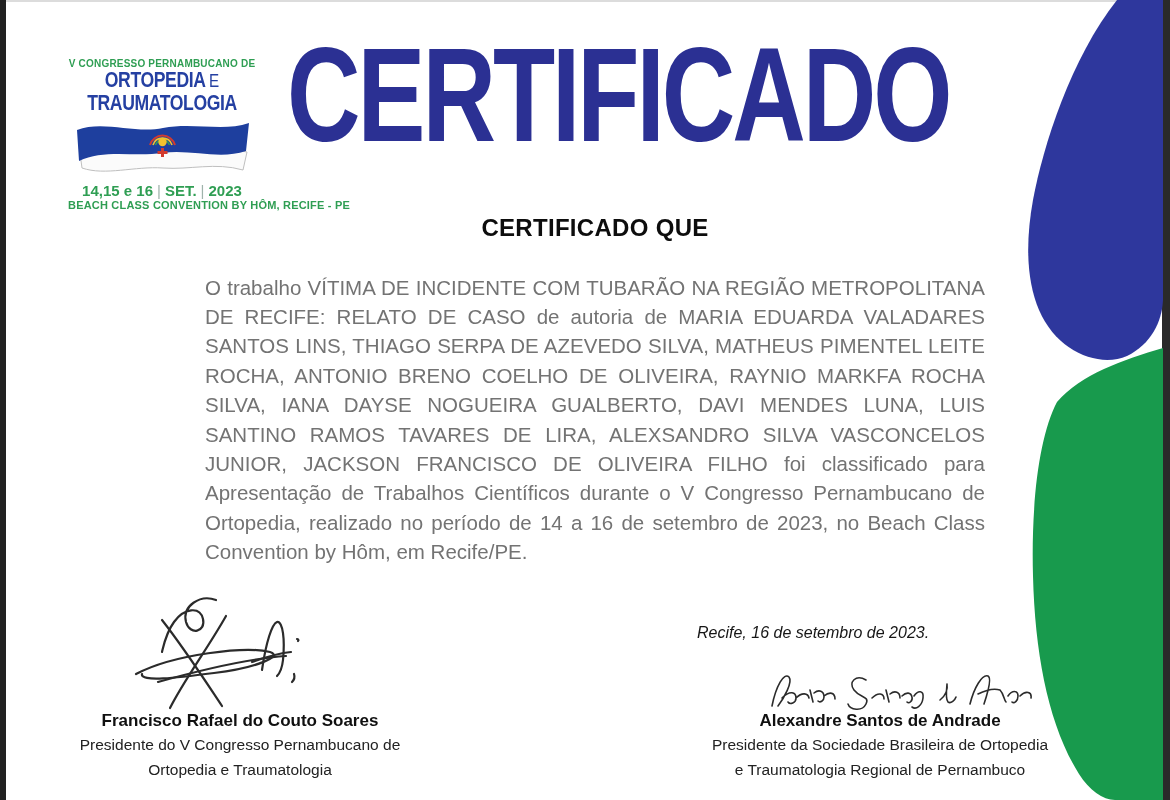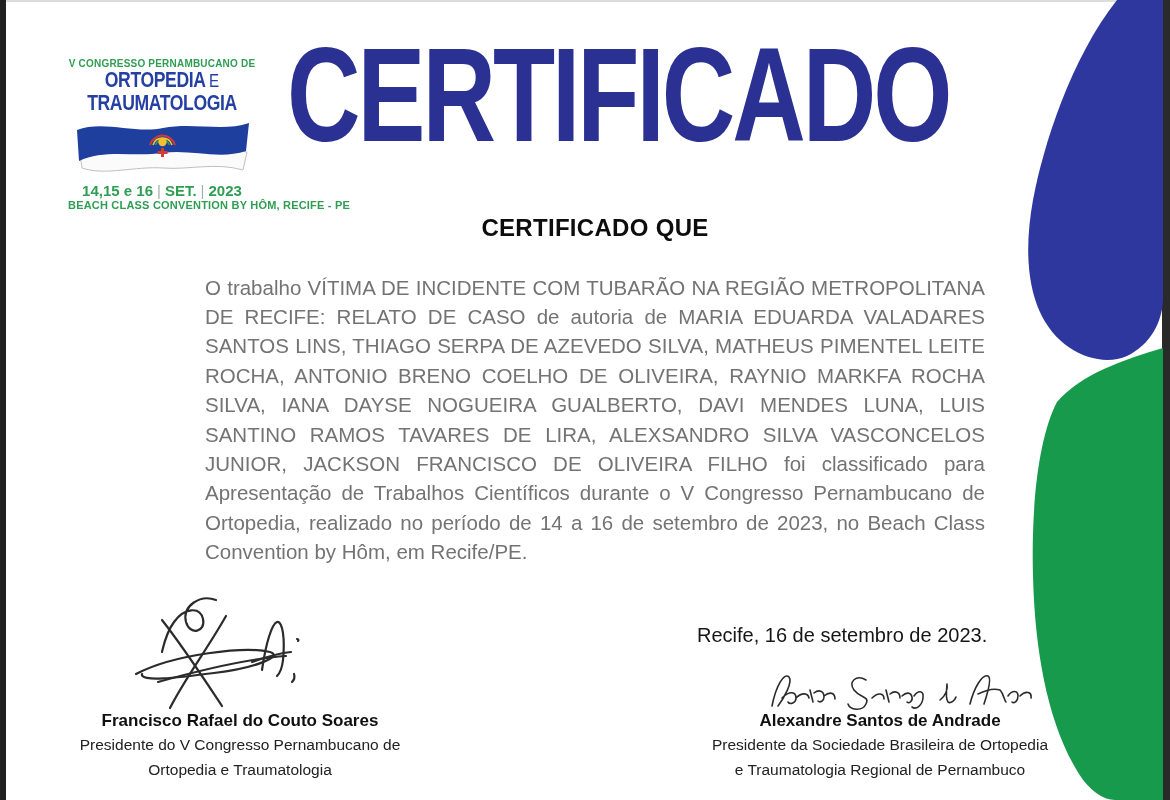--- a/index.html
+++ b/index.html
@@ -36,21 +36,21 @@
   .body-par{position:absolute;left:205px;top:252px;width:780px;
     font-size:20.5px;line-height:29.4px;text-align:justify;color:#737373;}
 
   .sig{position:absolute;}
   .sig path{fill:none;stroke:#2b2b2b;stroke-linecap:round;stroke-linejoin:round;}
   .sig-left{left:128px;top:590px;}
   .sig-left path{stroke-width:2.2px;}
   .sig-right{left:738px;top:660px;}
   .sig-right path{stroke-width:1.6px;}
 
-  .date-place{position:absolute;left:697px;top:624px;font-size:20px;color:#161616;}
+  .date-place{position:absolute;left:697px;top:624px;font-size:16px;color:#161616;font-style:italic;}
 
   .signer{position:absolute;text-align:center;}
   .signer-left{left:60px;top:710px;width:360px;}
   .signer-right{left:660px;top:710px;width:440px;}
   .signer .name{font-size:17px;font-weight:bold;color:#101010;line-height:22px;}
   .signer .role{font-size:15.5px;color:#222;line-height:25px;}
 </style>
 </head>
 <body>
 

